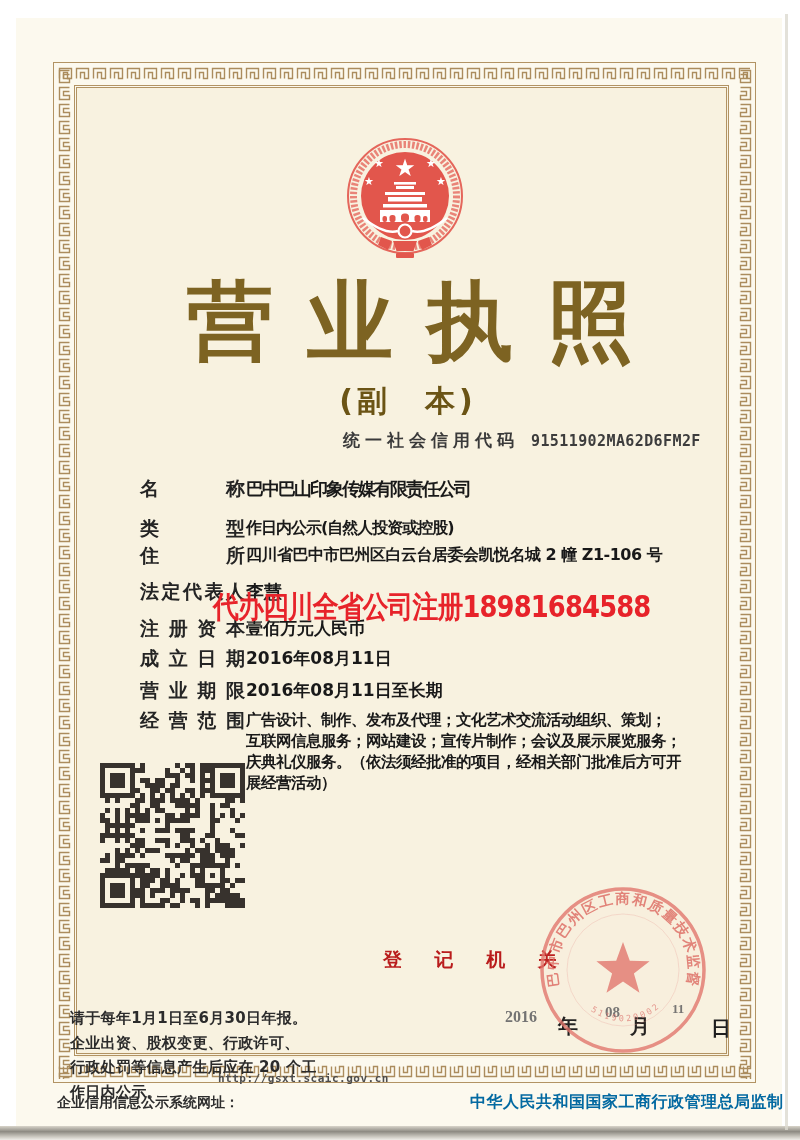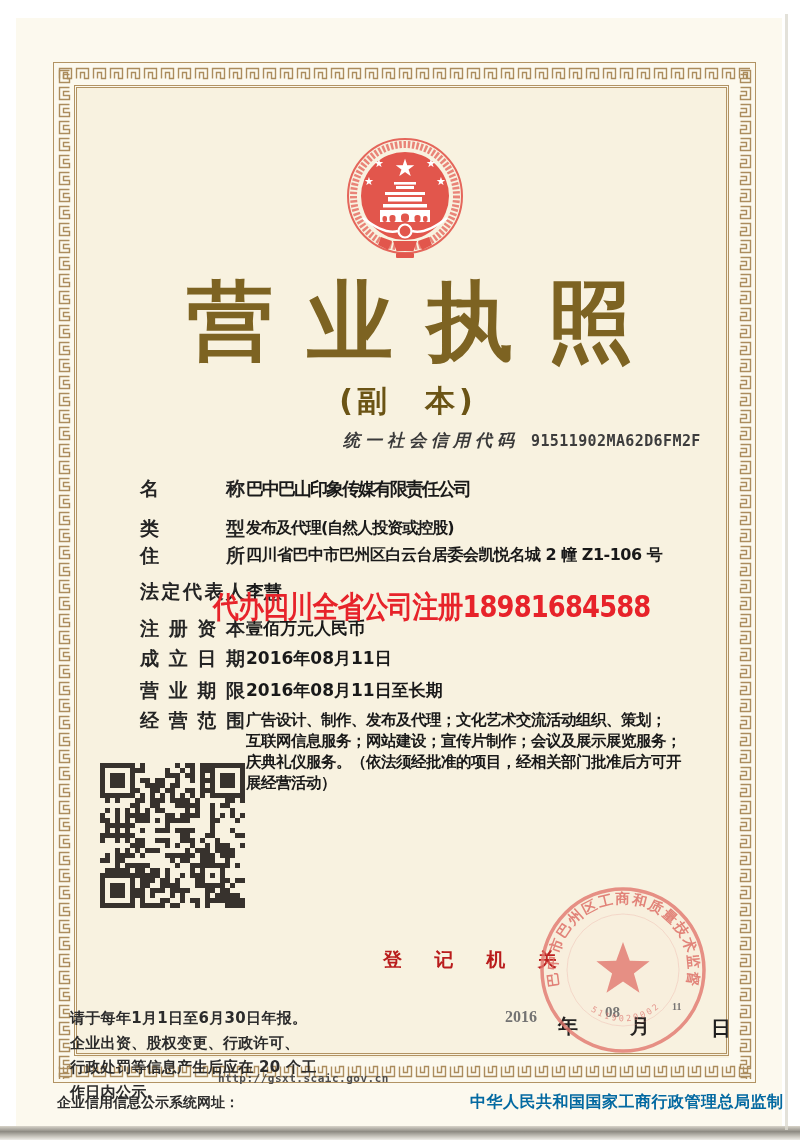--- a/index.html
+++ b/index.html
@@ -26,21 +26,21 @@
   .emblem{left:330px;top:134px;width:150px;height:136px;}
 
   
   .title{left:0;top:278px;width:800px;display:flex;justify-content:center;gap:34px;
     font-size:86px;font-weight:bold;color:#7d6322;transform:translateX(10px);line-height:1;}
   .subtitle{left:0;top:381px;width:800px;text-align:center;font-size:30px;font-weight:600;
     color:#6b5415;letter-spacing:4px;white-space:pre;transform:translateX(8px);}
 
   
   .code-row{left:343px;top:429px;display:flex;align-items:baseline;white-space:nowrap;}
-  .code-label{font-size:17px;font-weight:700;letter-spacing:5px;color:#3a3a3a;font-style:italic;}
+  .code-label{font-size:17px;font-weight:700;letter-spacing:5px;color:#3a3a3a;}
   .code-value{margin-left:12px;font-family:"DejaVu Sans Mono","Liberation Mono",monospace;
     font-size:15px;font-weight:600;color:#3d3d3d;letter-spacing:0.4px;}
 
   
   .row{position:absolute;left:140px;width:600px;display:flex;align-items:flex-start;}
   .flabel{width:105px;min-width:105px;display:flex;justify-content:space-between;
     font-weight:700;font-size:19px;color:#242424;line-height:1.15;}
   .fvalue{margin-left:1px;font-weight:700;color:#191919;font-size:16px;white-space:nowrap;line-height:1.25;}
   .v-name{font-size:18px;letter-spacing:-2px;}
   .v-type{font-size:16px;letter-spacing:-1px;}
@@ -176,21 +176,21 @@
       <span>名</span>
       <span>称</span>
     </div>
   <div class="fvalue v-name">巴中巴山印象传媒有限责任公司</div>
 </div>
 <div class="row" style="top:518px;">
   <div class="flabel">
       <span>类</span>
       <span>型</span>
     </div>
-  <div class="fvalue v-type">发布及代理(自然人投资或控股)</div>
+  <div class="fvalue v-type">作日内公示(自然人投资或控股)</div>
 </div>
 <div class="row" style="top:545px;">
   <div class="flabel">
       <span>住</span>
       <span>所</span>
     </div>
   <div class="fvalue v-addr">四川省巴中市巴州区白云台居委会凯悦名城 2 幢 Z1-106 号</div>
 </div>
 <div class="row" style="top:581px;">
   <div class="flabel">
@@ -686,21 +686,21 @@
     <rect x="135" y="140" width="5" height="5" fill="#37322d"></rect>
     <rect x="140" y="140" width="5" height="5" fill="#37322d"></rect>
   </svg>
 
 <div class="abs registry">登 记 机 关</div>
 
 <span class="dt d-num" style="left:505px;top:1008px;font-size:16px;">2016</span>
 <span class="dt d-unit" style="left:558px;top:1013px;">年</span>
 <span class="dt d-num" style="left:605px;top:1004px;font-size:15px;">08</span>
 <span class="dt d-unit" style="left:630px;top:1013px;">月</span>
-<span class="dt d-num" style="left:672px;top:1001px;font-size:10px;">11</span>
+<span class="dt d-num" style="left:672px;top:1001px;font-size:13px;">11</span>
 <span class="dt d-unit" style="left:711px;top:1015px;">日</span>
 
 <svg class="abs seal" viewBox="0 0 180 180">
   <g opacity="0.88">
     <circle cx="90" cy="90" r="81" fill="rgba(240,150,140,0.05)" stroke="#e1756c" stroke-width="3.5"></circle>
     <circle cx="90" cy="90" r="56" fill="none" stroke="#eba49d" stroke-width="1" opacity="0.4"></circle>
     <defs>
       <path id="sealArc" d="M 28,112 A 66,66 0 1 1 152,112" fill="none"></path>
       <path id="sealNum" d="M 50,124 A 55,55 0 0 0 130,124" fill="none"></path>
     </defs>

